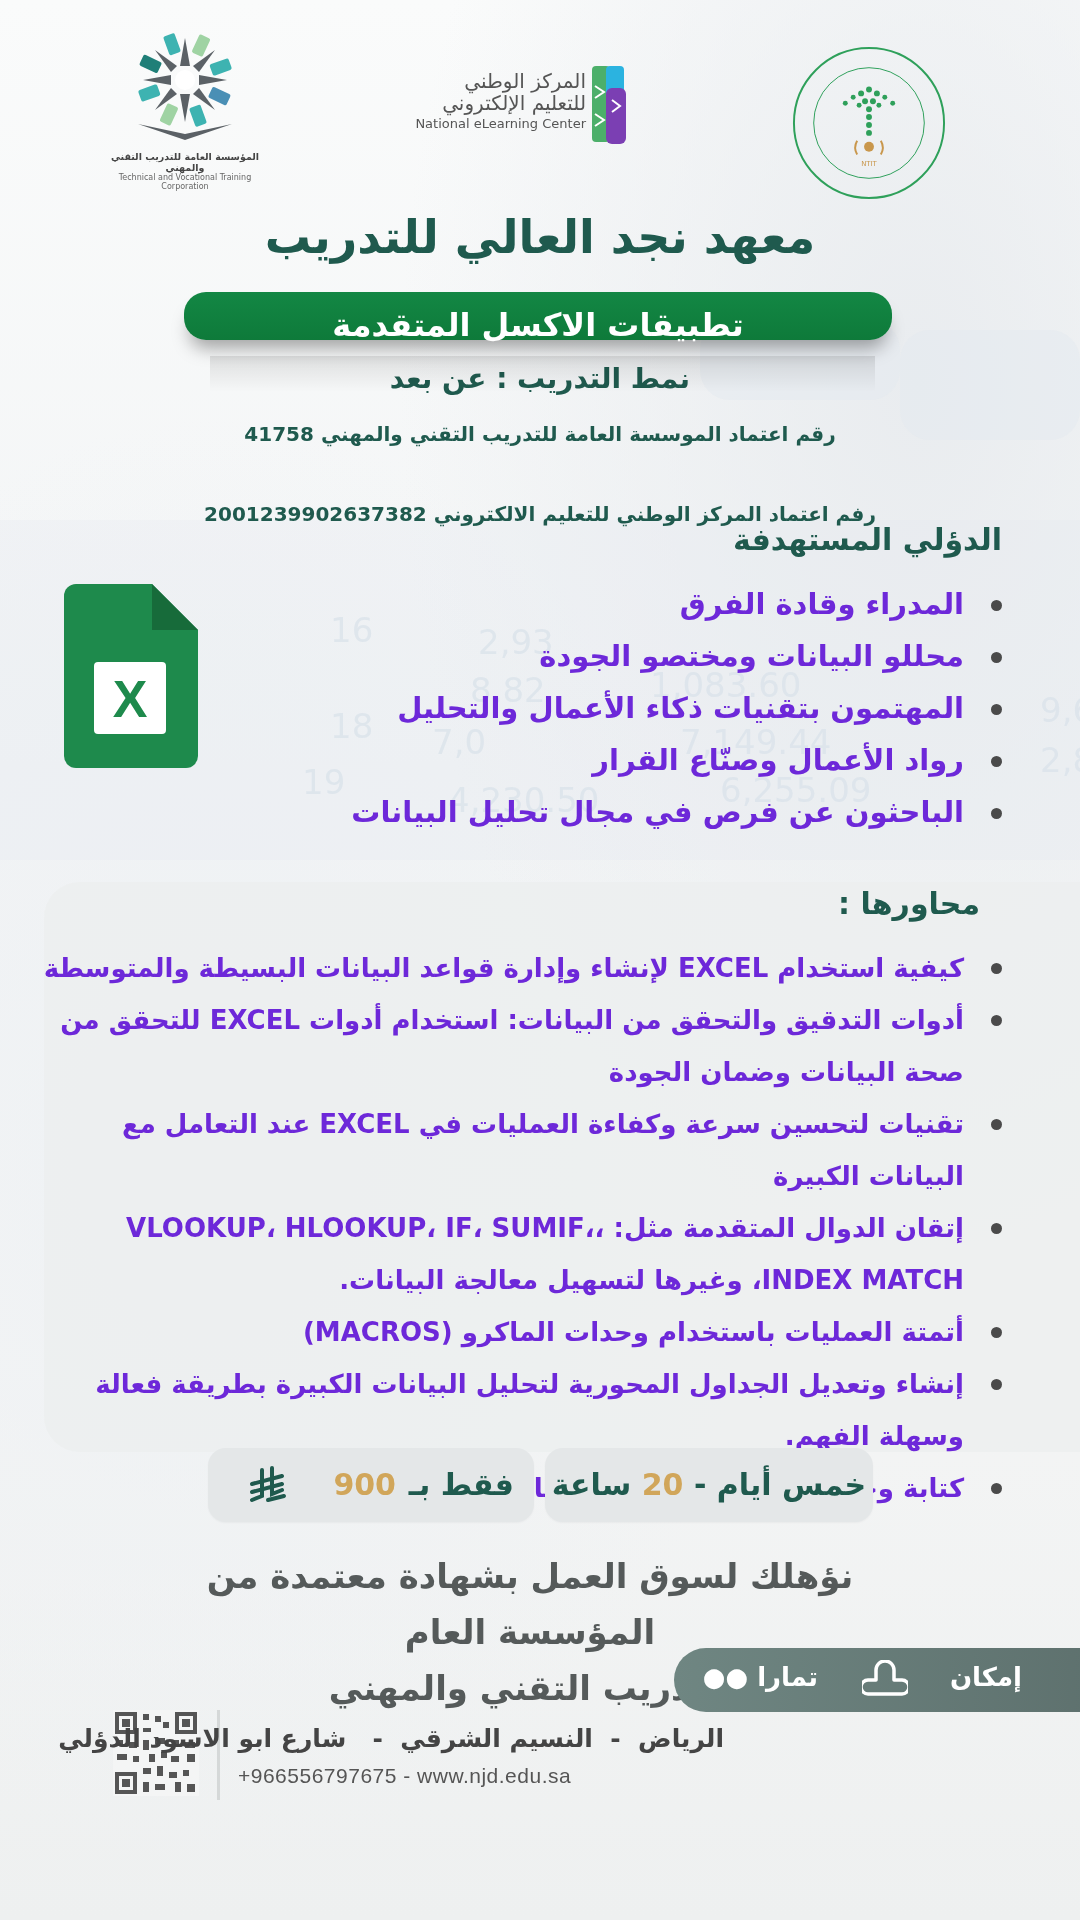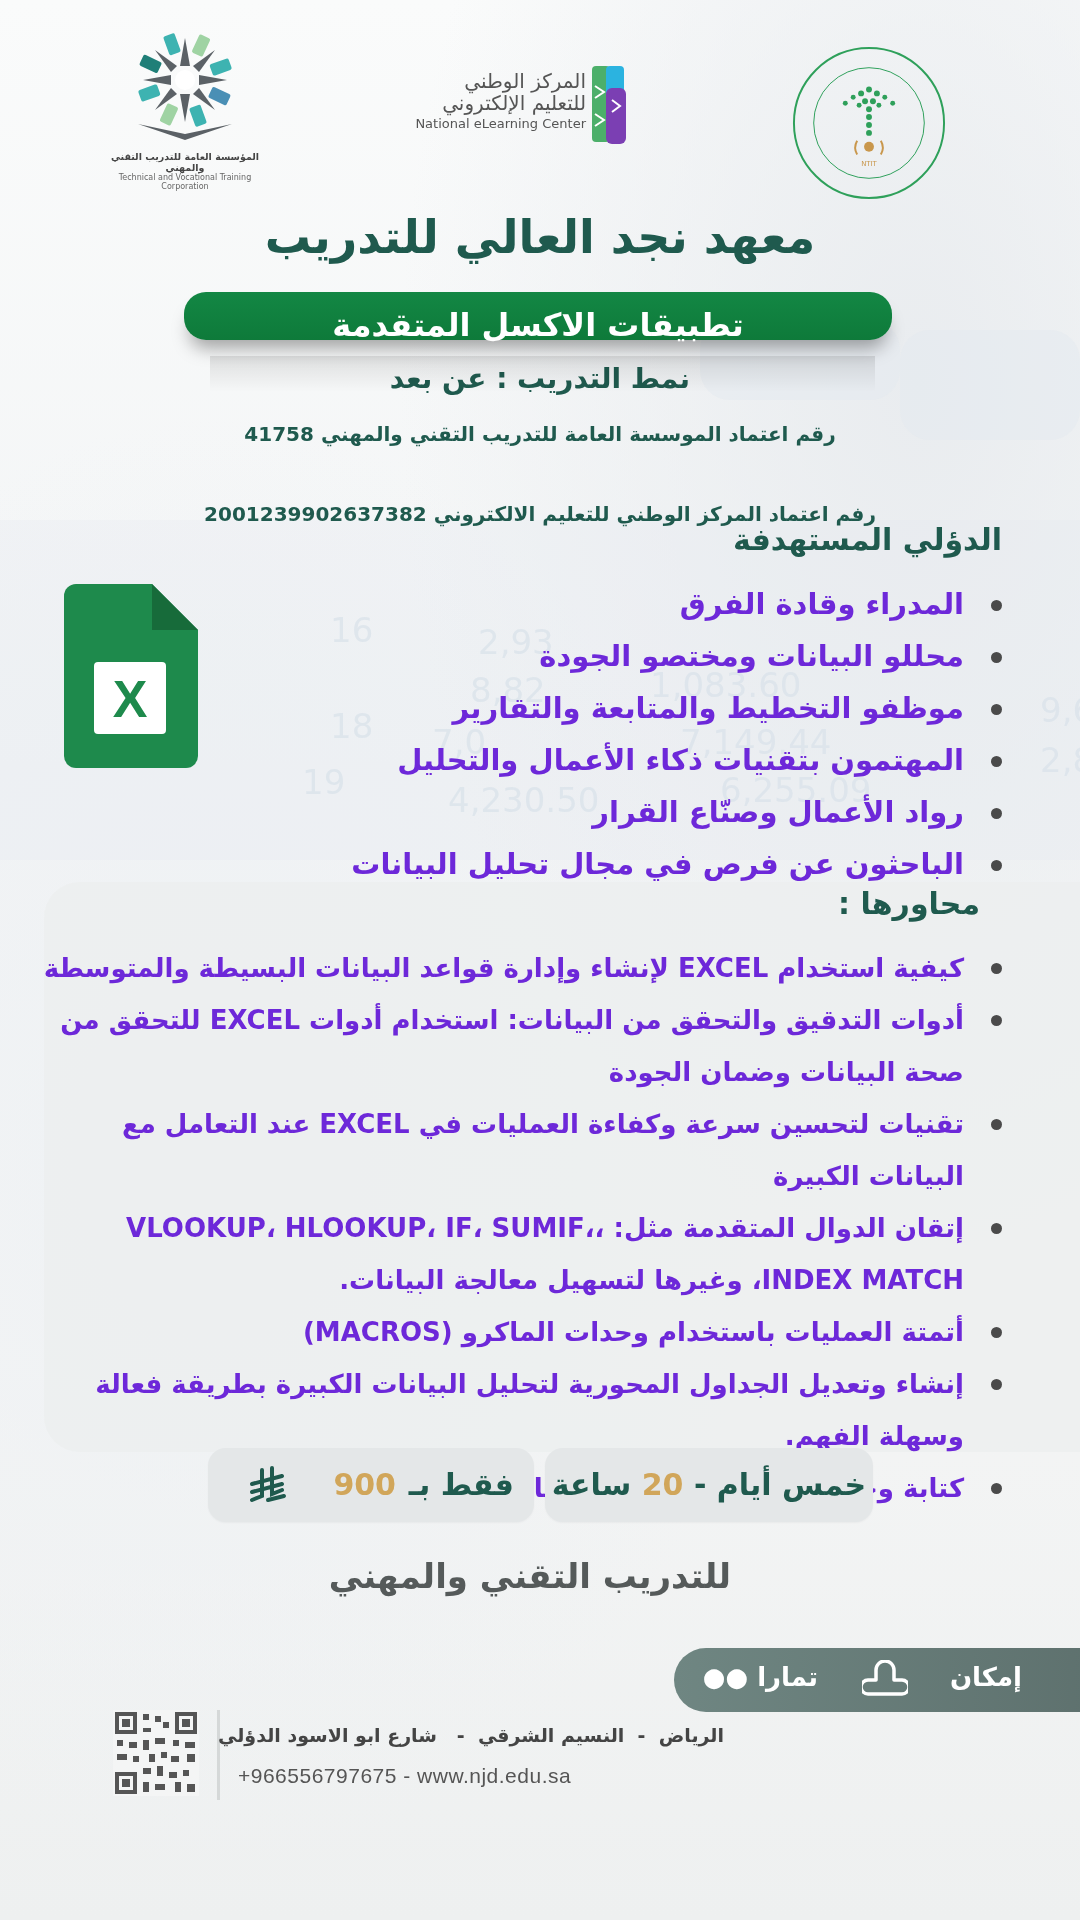--- a/index.html
+++ b/index.html
@@ -127,21 +127,21 @@
       color: #fff;
     }
     .imkan-pill .imkan { position: absolute; right: 72px; top: 14px; font-size: 26px; font-weight: bold; }
     .imkan-pill .imkan-icon { position: absolute; right: 186px; top: 12px; width: 46px; height: 40px; }
     .imkan-pill .tamara { position: absolute; right: 276px; top: 14px; font-size: 26px; font-weight: bold; }
 
     
     .qr { position: absolute; left: 113px; top: 1710px; width: 86px; height: 86px; }
     .footer-divider { position: absolute; left: 217px; top: 1710px; width: 3px; height: 90px; background: #d5d8d8; }
     .footer-address {
-      position: absolute; top: 1724px; right: 356px; font-size: 19px; font-weight: bold; color: #444;
+      position: absolute; top: 1724px; right: 356px; font-size: 25px; font-weight: bold; color: #444;
       white-space: pre;
     }
     .footer-contact {
       position: absolute; top: 1764px; left: 238px; font-size: 21px; color: #555; direction: ltr;
       font-family: "Liberation Sans", sans-serif; letter-spacing: 0.5px;
     }
   </style>
 </head>
 <body>
 
@@ -245,21 +245,20 @@
 <div class="course-pill">تطبيقات الاكسل المتقدمة</div>
 <div class="pill-shadow"></div>
 <div class="mode-line">نمط التدريب : عن بعد</div>
 <div class="accr-line accr-1">رقم اعتماد الموسسة العامة للتدريب التقني والمهني 41758</div>
 <div class="accr-line accr-2">رفم اعتماد المركز الوطني للتعليم الالكتروني 2001239902637382</div>
 
 <div class="section-heading targets-heading">الدؤلي المستهدفة</div>
 <ul class="bullet-list targets">
   <li>المدراء وقادة الفرق</li>
   <li>محللو البيانات ومختصو الجودة</li>
-  <li>موظفو التخطيط والمتابعة والتقارير</li>
   <li>المهتمون بتقنيات ذكاء الأعمال والتحليل</li>
   <li>رواد الأعمال وصنّاع القرار</li>
   <li>الباحثون عن فرص في مجال تحليل البيانات</li>
 </ul>
 
 <svg class="excel-icon" viewBox="0 0 134 184">
   <path d="M12 0 H88 L134 46 V172 A12 12 0 0 1 122 184 H12 A12 12 0 0 1 0 172 V12 A12 12 0 0 1 12 0 Z" fill="#1e8a4c"></path>
   <path d="M88 0 L134 46 H88 Z" fill="#176b3a"></path>
   <rect x="30" y="78" width="72" height="72" rx="4" fill="#ffffff"></rect>
   <text x="66" y="133" font-size="52" font-weight="bold" text-anchor="middle" fill="#1e8a4c" font-family="Liberation Sans, sans-serif">X</text>
@@ -283,20 +282,21 @@
 <div class="chip chip-price">
   <span class="lbl">فقط بـ</span>
   <span class="num gold">900</span>
   <svg class="riyal" viewBox="0 0 40 40">
     <path d="M14 4 V30 L4 34 M24 2 V28 L34 24 M4 18 L34 10 M4 26 L34 18" stroke="#1f5a4e" stroke-width="4" fill="none" stroke-linecap="round"></path>
     <path d="M20 34 L36 30" stroke="#1f5a4e" stroke-width="4" stroke-linecap="round"></path>
   </svg>
 </div>
 
 <div class="cert-text">
+  <div>نؤهلك لسوق العمل بشهادة معتمدة من المؤسسة العام</div>
   <div>للتدريب التقني والمهني</div>
 </div>
 
 <div class="imkan-pill">
   <span class="imkan">إمكان</span>
   <svg class="imkan-icon" viewBox="0 0 46 40">
     <path d="M14 20 V10 A9 9 0 0 1 32 10 V20 H40 A5 5 0 0 1 40 34 H6 A5 5 0 0 1 6 20 Z" stroke="#fff" stroke-width="3.5" fill="none" stroke-linejoin="round"></path>
   </svg>
   <span class="tamara"><span>تمارا</span> ●●</span>
 </div>

